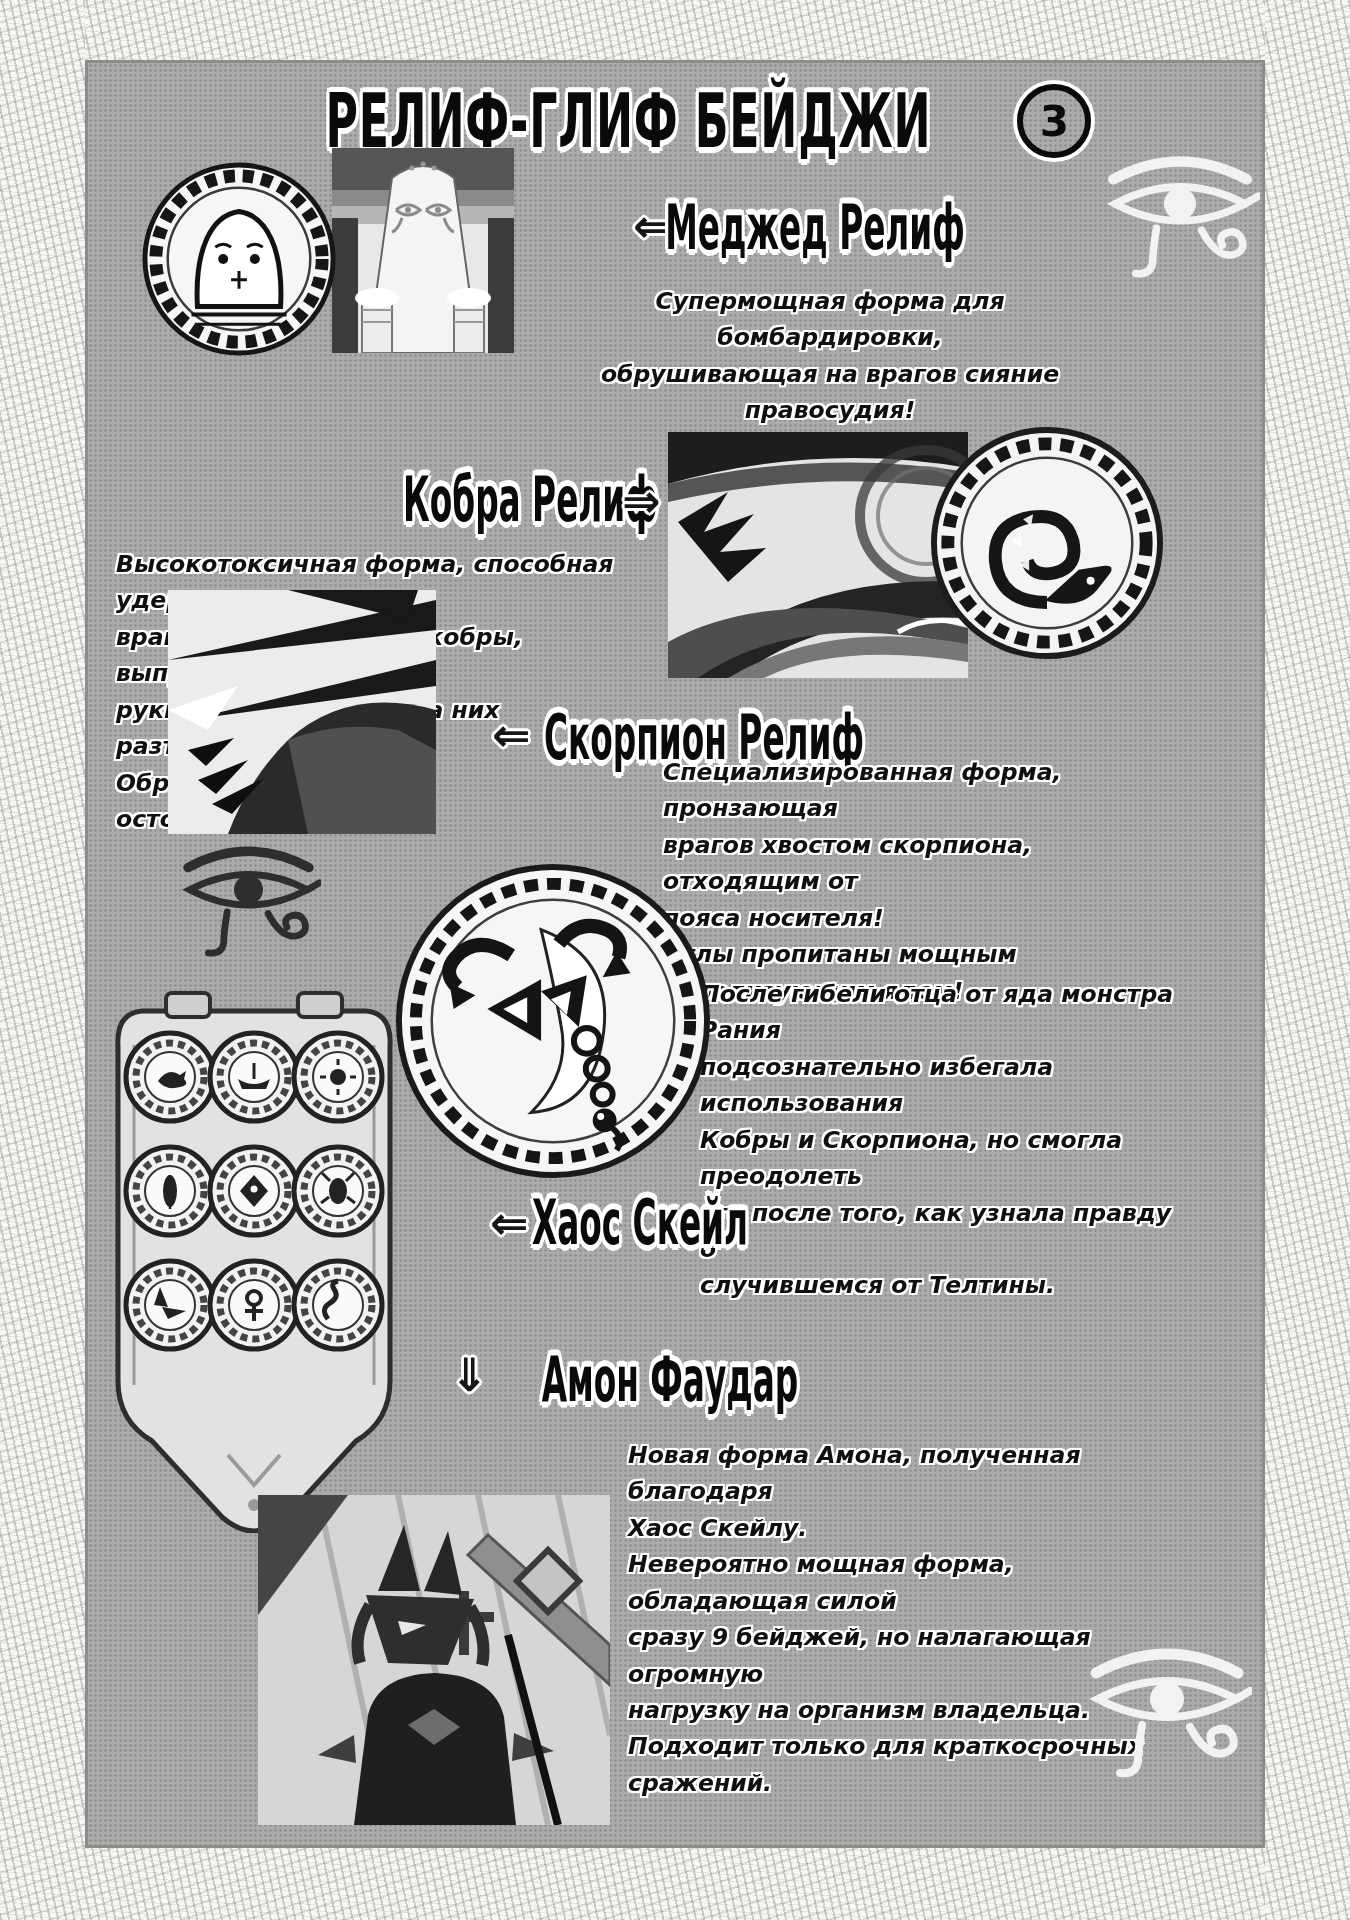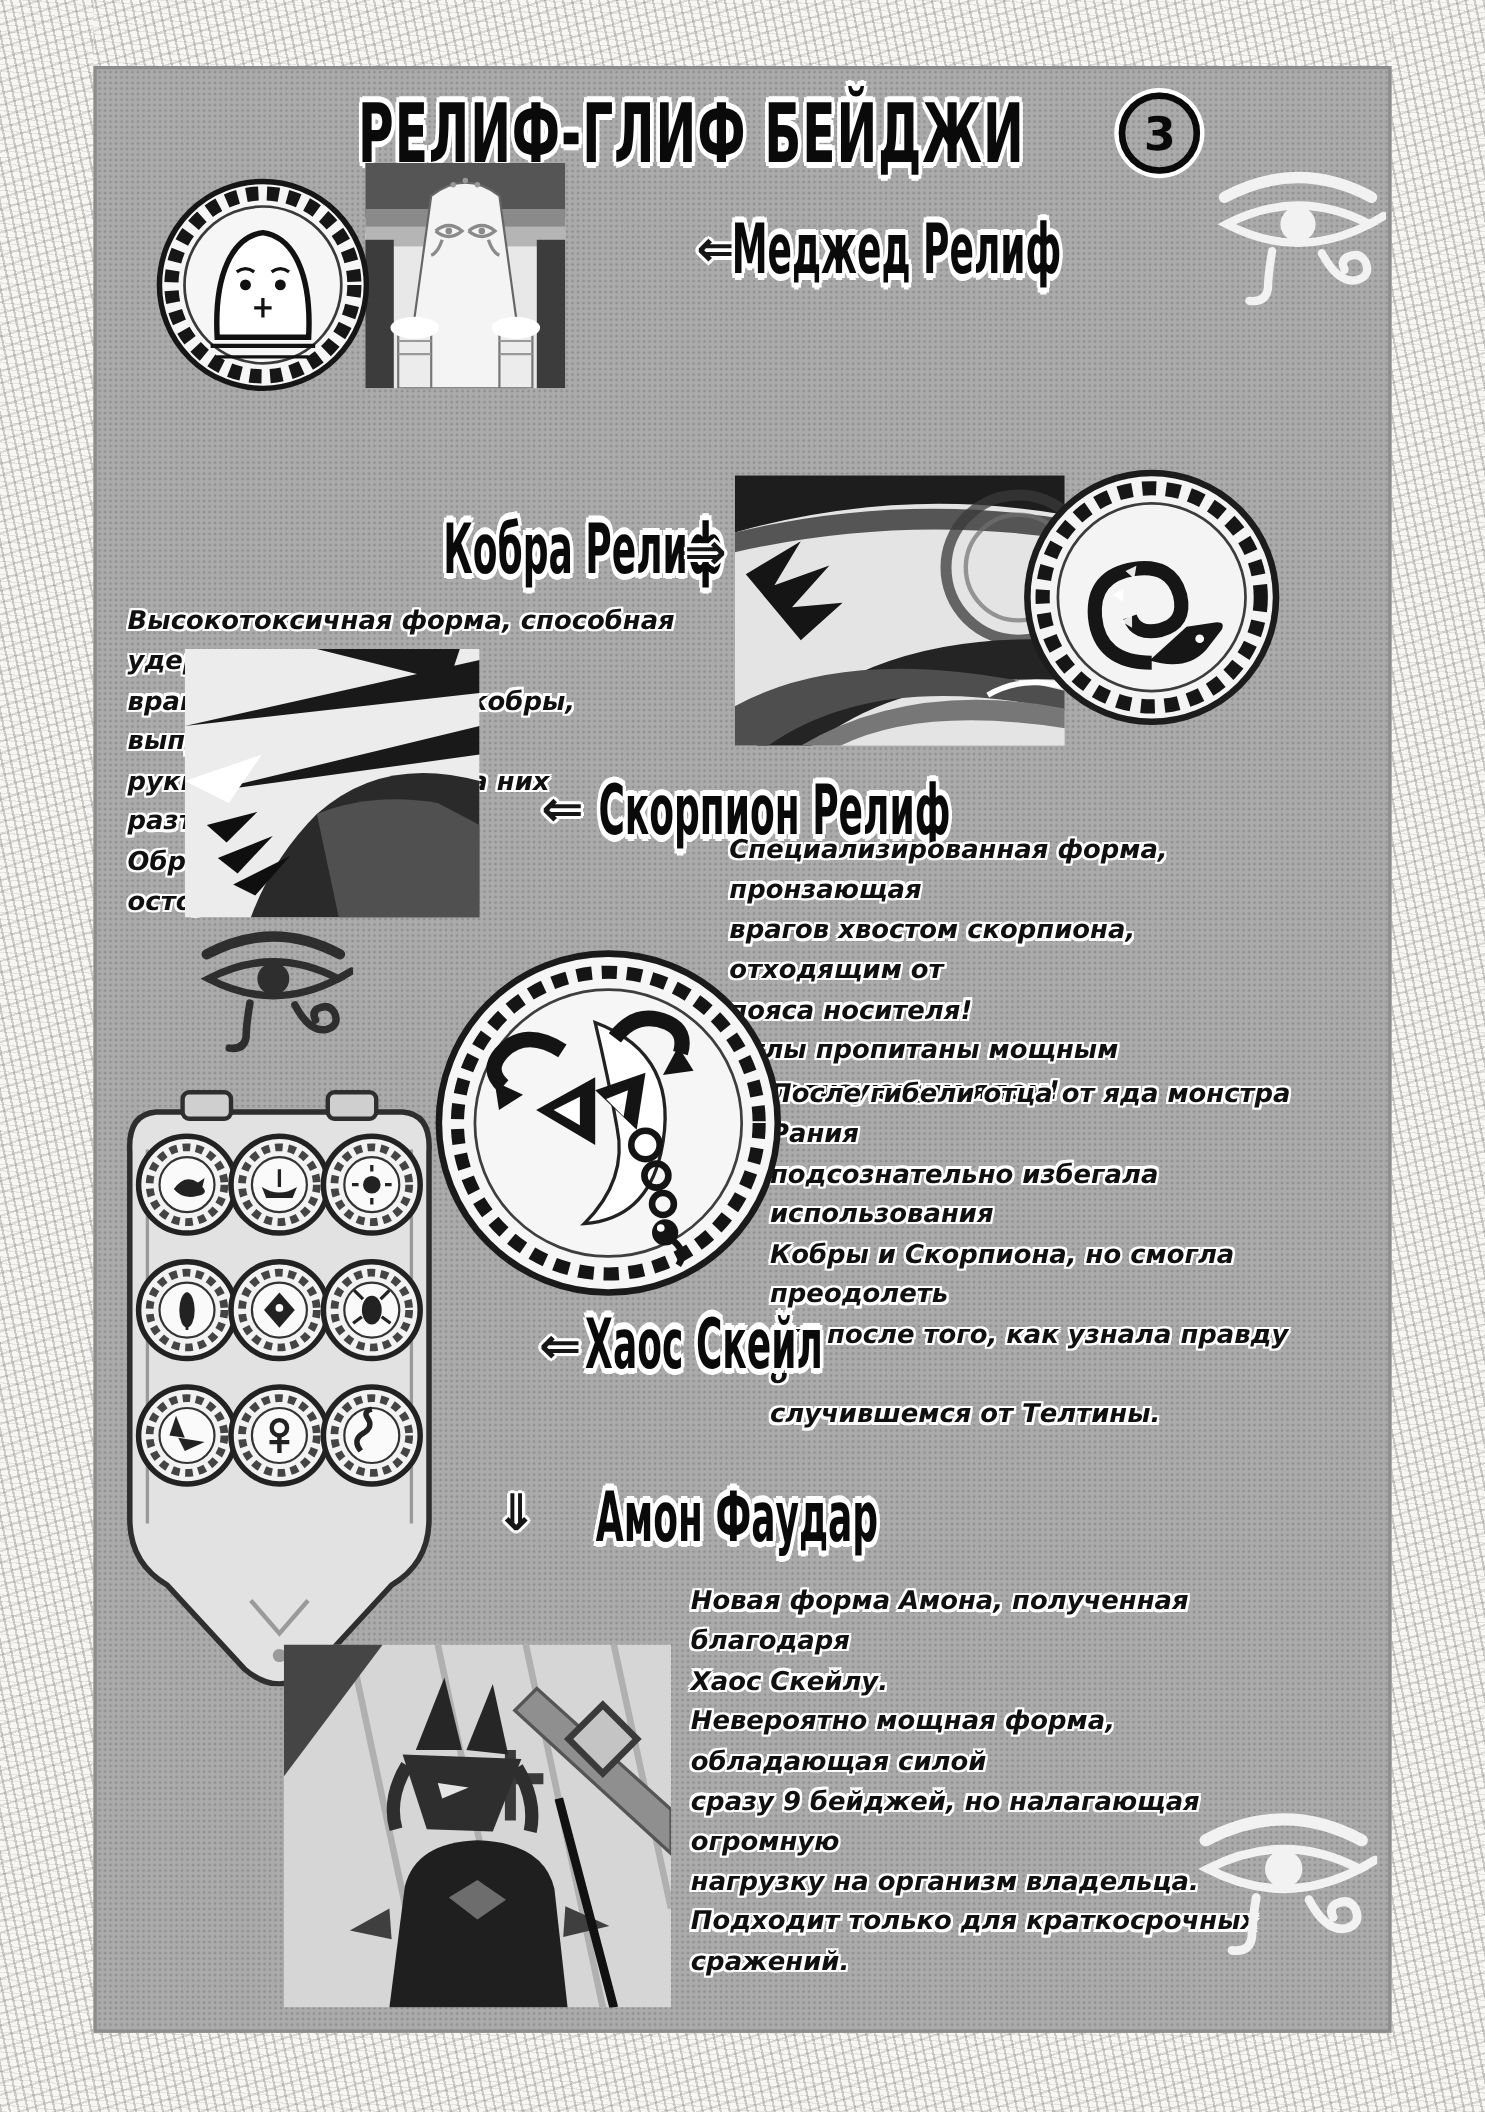--- a/index.html
+++ b/index.html
@@ -134,20 +134,22 @@
       </g>
       <g stroke="#999" stroke-width="2">
         <path d="M30,162 h30 M30,174 h30 M122,162 h30 M122,174 h30"></path>
       </g>
       <ellipse cx="45" cy="150" rx="22" ry="10" fill="#ffffff"></ellipse>
       <ellipse cx="137" cy="150" rx="22" ry="10" fill="#ffffff"></ellipse>
     </svg>
   </div>
   <span class="arrow a-medjed">⇐</span>
   <div class="heading h-medjed">Меджед Релиф</div>
+  <div class="desc center d-medjed">Супермощная форма для бомбардировки,
+обрушивающая на врагов сияние правосудия!</div>
 
   <div class="heading h-cobra">Кобра Релиф</div>
   <span class="arrow a-cobra">⇒</span>
   <div class="art p-cobra-scene">
     <svg viewBox="0 0 300 246">
       <rect width="300" height="246" fill="#e4e4e4"></rect>
       <path d="M0,0 H300 V36 Q150,10 0,52 Z" fill="#1d1d1d"></path>
       <path d="M0,52 Q150,16 300,40 V58 Q150,36 0,70 Z" fill="#555"></path>
       <circle cx="258" cy="84" r="66" fill="none" stroke="#3a3a3a" stroke-width="10" opacity="0.75"></circle>
       <circle cx="258" cy="84" r="48" fill="none" stroke="#707070" stroke-width="4" opacity="0.7"></circle>

